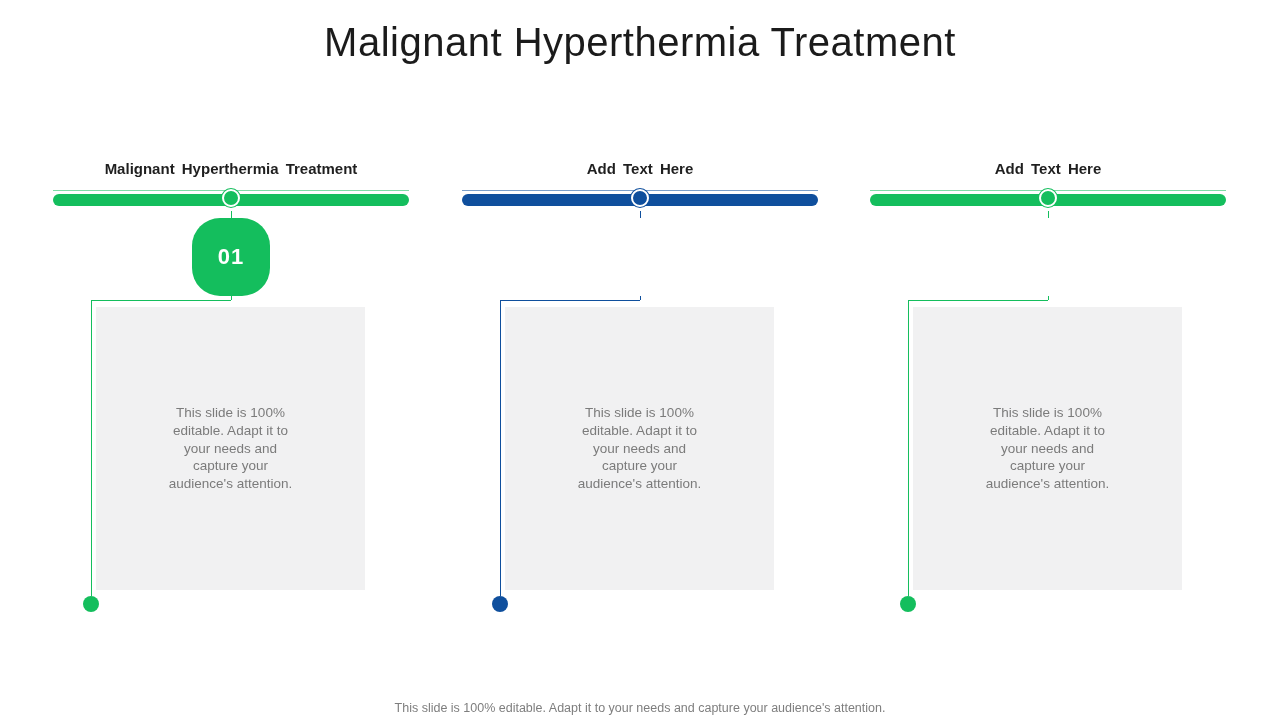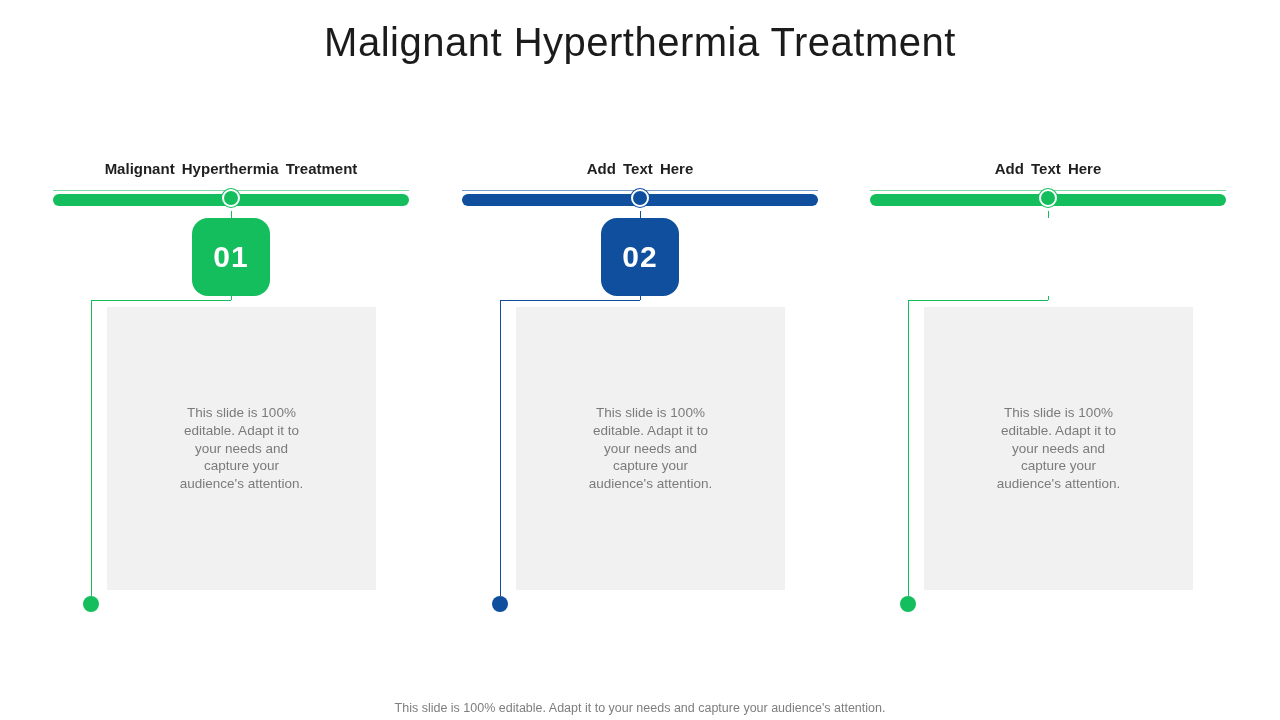--- a/index.html
+++ b/index.html
@@ -39,43 +39,43 @@
     background:var(--accent);
     border:2px solid #ffffff;
     box-shadow:0 0 0 1px var(--accent);
   }
   .stem {
     position:absolute; top:51px; left:50%; width:1px; height:7px;
     background:var(--accent);
   }
   .badge {
     position:absolute; top:58px; left:50%; transform:translateX(-50%);
-    width:78px; height:78px; border-radius:16px;
+    width:78px; height:78px; border-radius:28px;
     background:var(--accent);
-    color:#ffffff; font-size:30px; font-weight:bold; letter-spacing:1px;
+    color:#ffffff; font-size:22px; font-weight:bold; letter-spacing:1px;
     display:flex; align-items:center; justify-content:center;
   }
   .conn-v1 {
     position:absolute; top:136px; left:50%; width:1px; height:4px;
     background:var(--accent);
   }
   .conn-h {
     position:absolute; top:140px; left:38px; width:calc(50% - 38px); height:1px;
     background:var(--accent);
   }
   .conn-v2 {
     position:absolute; top:140px; left:38px; width:1px; height:296px;
     background:var(--accent);
   }
   .dot {
     position:absolute; top:436px; left:30px; width:16px; height:16px;
     border-radius:50%; background:var(--accent);
   }
   .content-box {
-    position:absolute; top:147px; left:54px; width:269px; height:283px;
+    position:absolute; top:147px; left:43px; width:269px; height:283px;
     background:#F1F1F2;
     display:flex; align-items:center; justify-content:center;
   }
   .content-text {
     width:190px; text-align:center;
     font-size:13.5px; line-height:1.33; color:#7b7b7b;
     white-space:pre-line;
   }
   .slide-footer {
     position:absolute; top:701px; left:0; width:100%;
@@ -108,23 +108,20 @@
 audience's attention.</div>
   </div>
 </div>
 
 <div class="column col-2" style="--accent: #0F4F9D;">
   <div class="col-heading">Add Text Here</div>
   <div class="topline"></div>
   <div class="bar"></div>
   <div class="node"></div>
   <div class="stem"></div>
-  <div class="badge">
-    <span>02</span>
-  </div>
   <div class="conn-v1"></div>
   <div class="conn-h"></div>
   <div class="conn-v2"></div>
   <div class="dot"></div>
   <div class="content-box">
     <div class="content-text">This slide is 100%
 editable. Adapt it to
 your needs and
 capture your
 audience's attention.</div>

